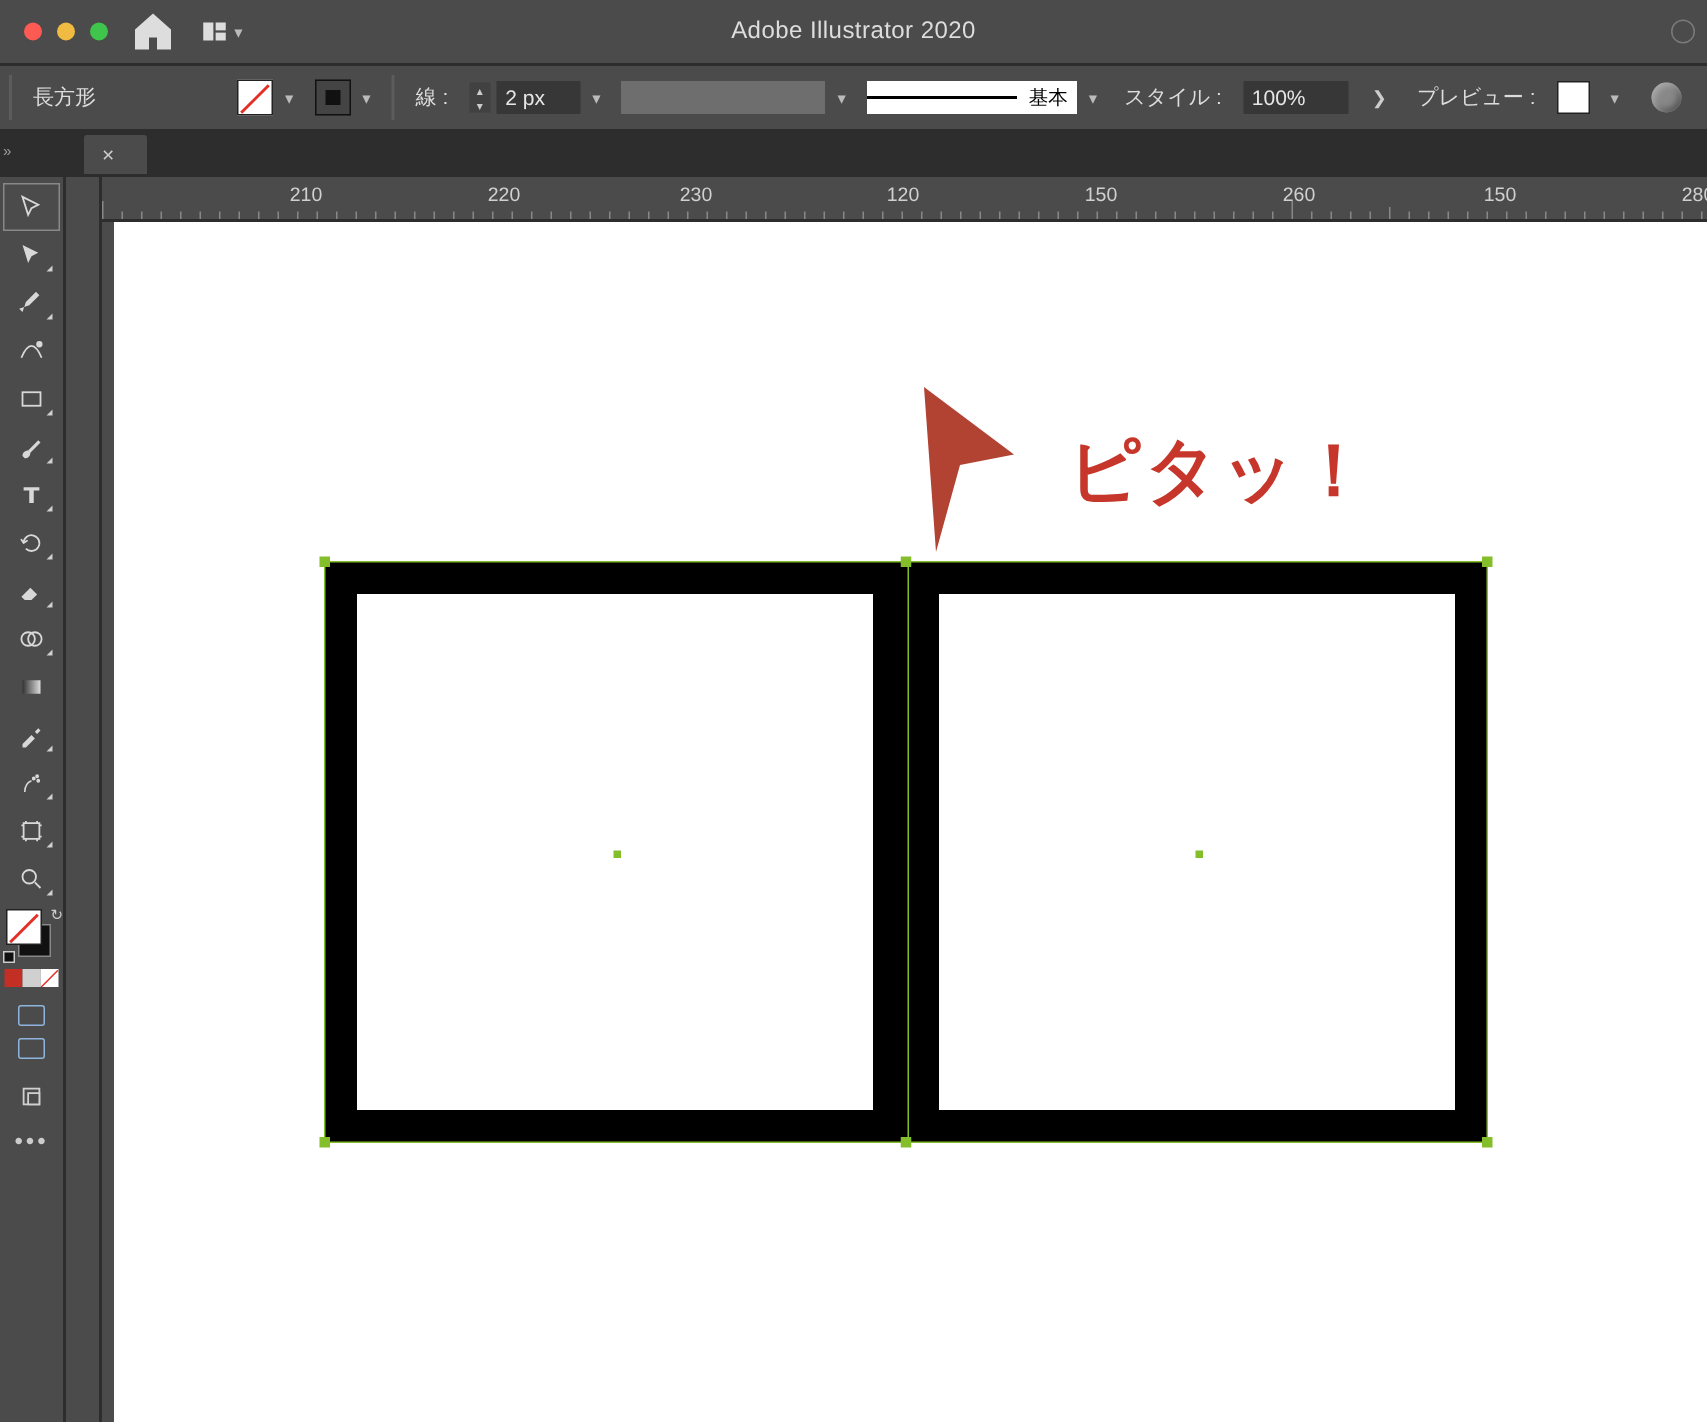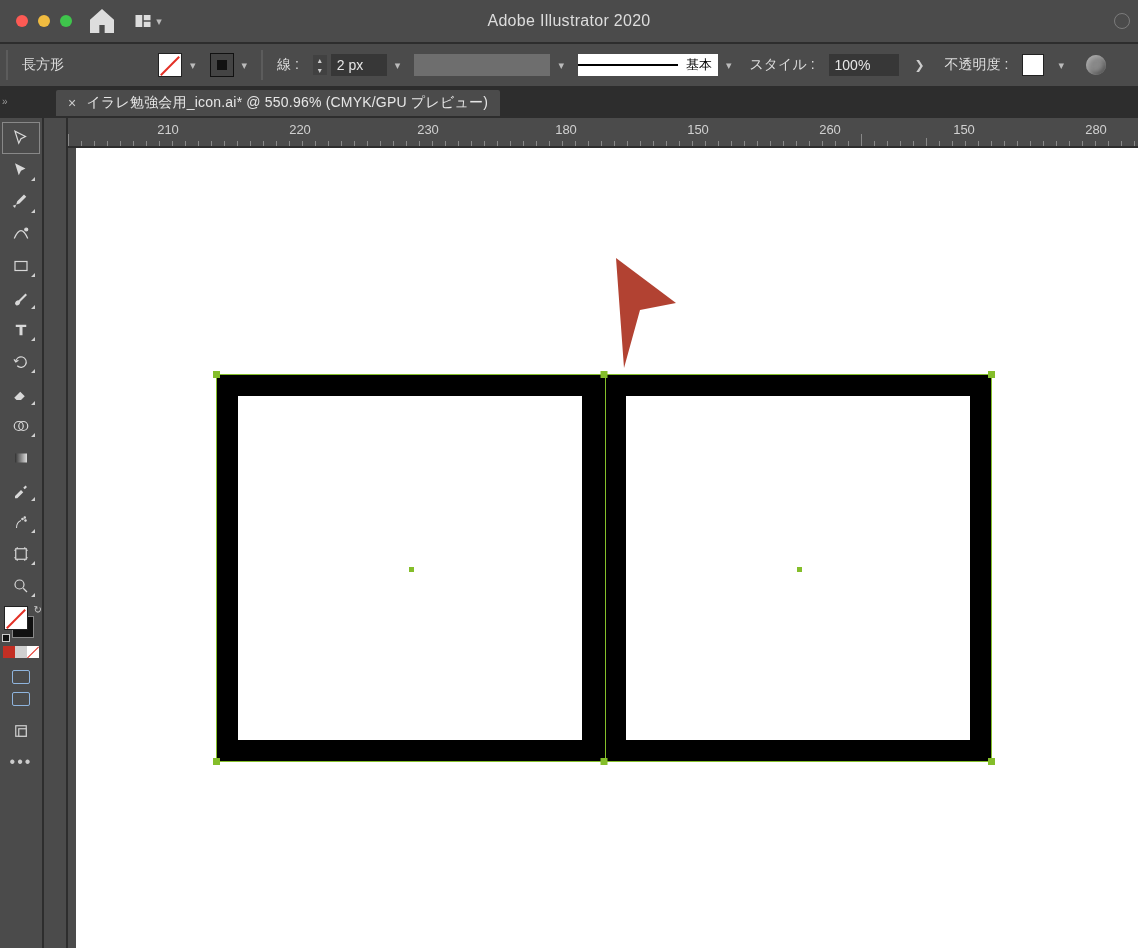--- a/index.html
+++ b/index.html
@@ -181,21 +181,21 @@
   .canvas-wrap {
     flex:1; position:relative; overflow:hidden;
     background:#4b4b4b;
   }
   .h-ruler {
     position:absolute; left:0; right:0; top:0; height:30px;
     background:#4b4b4b; border-bottom:2px solid #2d2d2d;
     color:#d0d0d0;
   }
   .h-ruler .major {
-    position:absolute; top:4px; font-size:13px; transform:translateX(-50%);
+    position:absolute; top:4px; font-size:13px; transform:translateX(-50%);margin-left:36px;
   }
   .h-ruler .tick { position:absolute; bottom:0; width:1px; background:#888; }
 
   .artboard {
     position:absolute; left:8px; top:30px; right:0; bottom:0;
     background:#fff;
   }
 
   
   .sel-bbox {
@@ -280,32 +280,31 @@
       <span class="line"></span>
       <span>基本</span>
     </div>
     <span class="chev">▾</span>
   </div>
 
   <span class="ob-label">スタイル :</span>
   <input class="opacity-box" value="100%" style="">
   <span class="caret-right">❯</span>
 
-  <span class="ob-label">不透明度 :</span>
+  <span class="ob-label">プレビュー :</span>
   <span class="style-swatch"></span>
   <span class="chev">▾</span>
 
   <span class="globe"></span>
 </div>
 
 <div class="expand-chev">»</div>
 <div class="tab-strip">
   <div class="doc-tab">
     <span class="close">×</span>
-    <span>イラレ勉強会用_icon.ai* @ 550.96% (CMYK/GPU プレビュー)</span>
   </div>
 </div>
 
 <div class="main">
 
   <div class="toolcol">
     <div class="tool sel">
       <svg viewBox="0 0 24 24" fill="none" stroke="#d8d8d8" stroke-width="1.6">
           <path d="M4 3l5 16 3-6 6-3z"></path>
         </svg>
@@ -432,21 +431,21 @@
   </div>
 
   <div class="ruler-gutter"></div>
 
   <div class="canvas-wrap">
 
     <div class="h-ruler">
       <span class="major" style="left:100px">210</span>
       <span class="major" style="left:232px">220</span>
       <span class="major" style="left:360px">230</span>
-      <span class="major" style="left:498px">180</span>
+      <span class="major" style="left:498px">120</span>
       <span class="major" style="left:630px">150</span>
       <span class="major" style="left:762px">260</span>
       <span class="major" style="left:896px">150</span>
       <span class="major" style="left:1028px">280</span>
     <div class="tick" style="left: 0px; height: 12px;"></div>
         <div class="tick" style="left: 13px; height: 5px;"></div>
         <div class="tick" style="left: 26px; height: 5px;"></div>
         <div class="tick" style="left: 39px; height: 5px;"></div>
         <div class="tick" style="left: 52px; height: 5px;"></div>
         <div class="tick" style="left: 65px; height: 5px;"></div>
@@ -547,16 +546,17 @@
 
         <div style="position:absolute;left:388px;top:0;bottom:0;width:1px;background:#84be2a;"></div>
       </div>
 
       <div class="anno-arrow" style="left:530px; top:110px;">
         <svg viewBox="0 0 80 120">
           <path d="M10 0 L70 45 L34 52 L18 110 Z" fill="#b24232"></path>
         </svg>
       </div>
 
+      <div class="anno-text" style="left:636px; top:134px;">ピタッ！</div>
 
     </div>
   </div>
 </div>
 
 </body></html>

